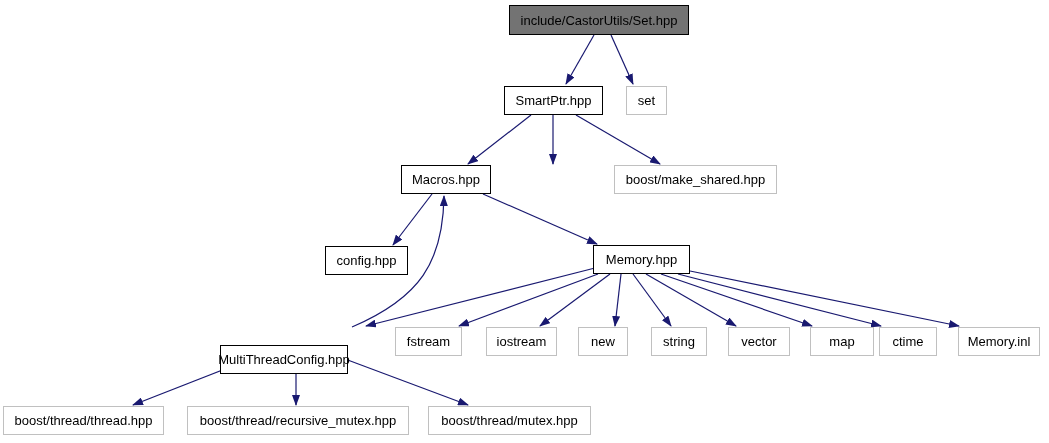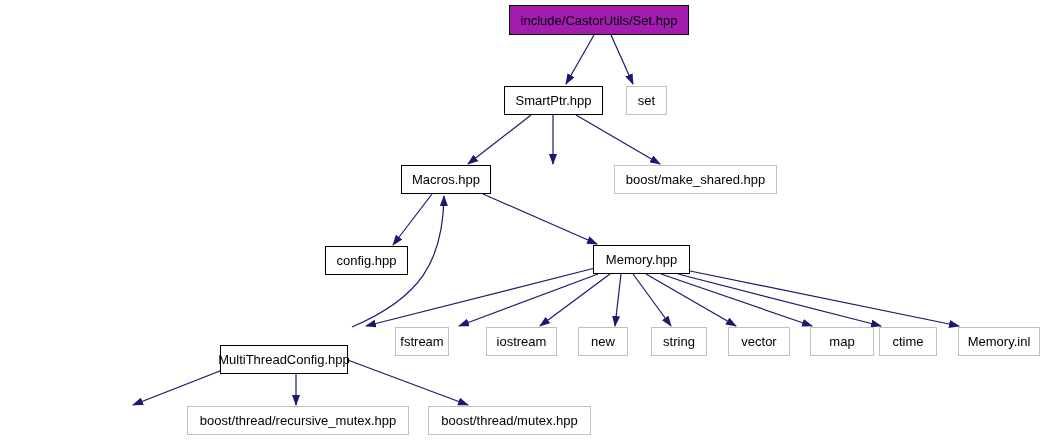--- a/index.html
+++ b/index.html
@@ -16,21 +16,21 @@
     box-sizing:border-box;
     display:flex;align-items:center;justify-content:center;
     background:#ffffff;
     color:#000000;
     font-size:13px;
     line-height:1;
     white-space:nowrap;
     z-index:2;
   }
   .node.root{
-    background:#a21caf;
+    background:#737373;
     border:1.4px solid #000000;
   }
   .node.internal{
     border:1.4px solid #000000;
     cursor:pointer;
   }
   .node.external{
     border:1px solid #c0c0c0;
   }
   .edge-line{
@@ -77,25 +77,26 @@
   <div class="node internal" style="left:504px;top:86px;width:99px;height:29px">SmartPtr.hpp</div>
   <div class="node external" style="left:626px;top:86px;width:41px;height:29px">set</div>
 
   <div class="node internal" style="left:401px;top:165px;width:90px;height:29px">Macros.hpp</div>
   <div class="node external" style="left:614px;top:165px;width:163px;height:29px">boost/make_shared.hpp</div>
 
   <div class="node internal" style="left:325px;top:246px;width:83px;height:29px">config.hpp</div>
   <div class="node internal" style="left:593px;top:245px;width:97px;height:29px">Memory.hpp</div>
 
   <div class="node internal" style="left:220px;top:345px;width:128px;height:29px">MultiThreadConfig.hpp</div>
-  <div class="node external" style="left:395px;top:327px;width:54px;height:29px">fstream</div>
+  <div class="node external" style="left:395px;top:327px;width:67px;height:29px">fstream</div>
   <div class="node external" style="left:486px;top:327px;width:71px;height:29px">iostream</div>
   <div class="node external" style="left:578px;top:327px;width:50px;height:29px">new</div>
   <div class="node external" style="left:651px;top:327px;width:56px;height:29px">string</div>
   <div class="node external" style="left:728px;top:327px;width:62px;height:29px">vector</div>
   <div class="node external" style="left:810px;top:327px;width:64px;height:29px">map</div>
   <div class="node external" style="left:879px;top:327px;width:58px;height:29px">ctime</div>
   <div class="node external" style="left:958px;top:327px;width:82px;height:29px">Memory.inl</div>
 
+  <div class="node external" style="left:3px;top:406px;width:161px;height:29px">boost/thread/thread.hpp</div>
   <div class="node external" style="left:187px;top:406px;width:222px;height:29px">boost/thread/recursive_mutex.hpp</div>
   <div class="node external" style="left:428px;top:406px;width:163px;height:29px">boost/thread/mutex.hpp</div>
 
 </div>
 
 </body></html>

